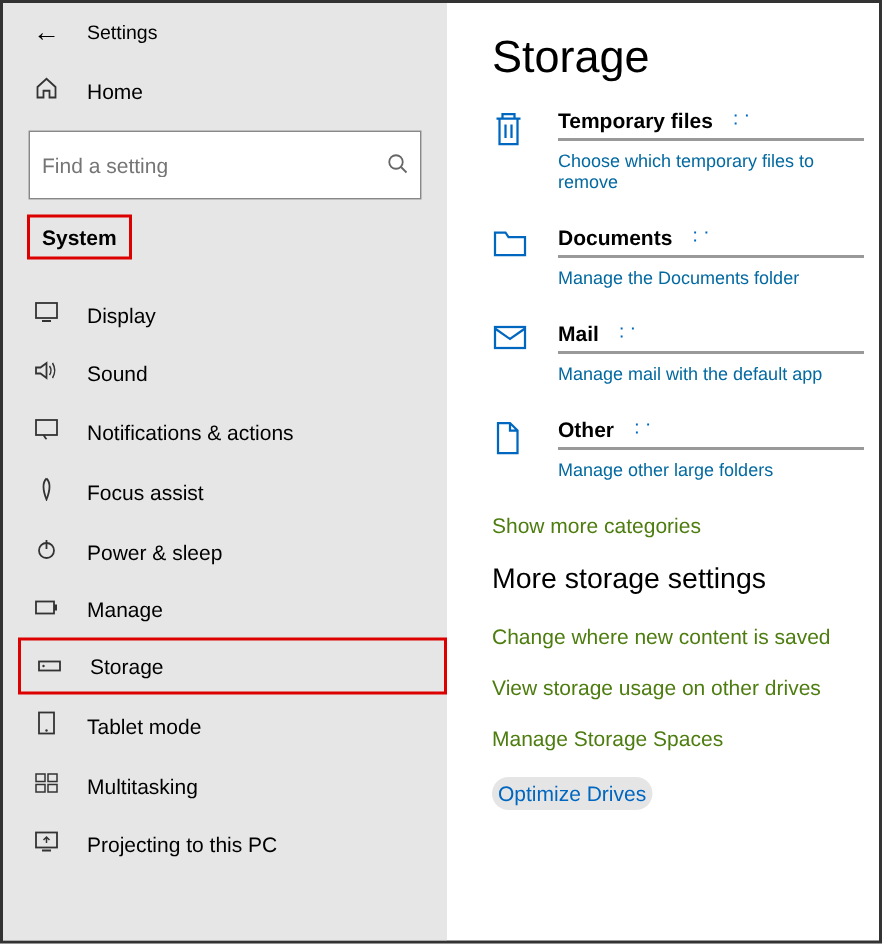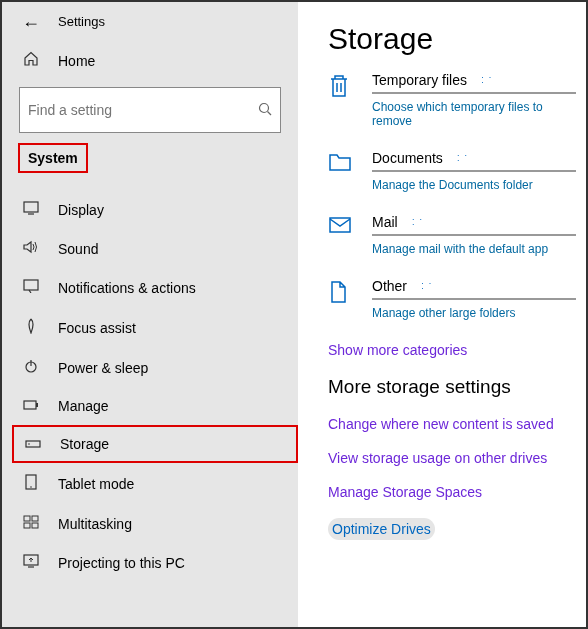--- a/index.html
+++ b/index.html
@@ -92,40 +92,41 @@
     margin-right: 20px;
     margin-top: 2px;
     flex-shrink: 0;
     color: #0067c0;
   }
   .cat-body { flex: 1; padding-right: 10px; }
   .cat-head {
     display: flex;
     align-items: center;
     margin-bottom: 4px;
+    font-weight: bold;
   }
   .cat-label { font-size: 14px; }
   .loading-dots {
     margin-left: 14px;
     color: #0067c0;
     font-size: 9px;
     letter-spacing: 1px;
     line-height: 0.6;
   }
   .cat-bar {
     height: 2px;
     background: #999;
     margin-bottom: 6px;
   }
   .cat-desc {
     font-size: 12px;
     color: #0369a1;
   }
   .link {
-    color: #6d28d9;
+    color: #4d7c0f;
     font-size: 14px;
     display: block;
     margin-bottom: 18px;
     cursor: default;
   }
   .more-title {
     font-size: 19px;
     font-weight: 500;
     margin: 12px 0 18px 0;
   }

